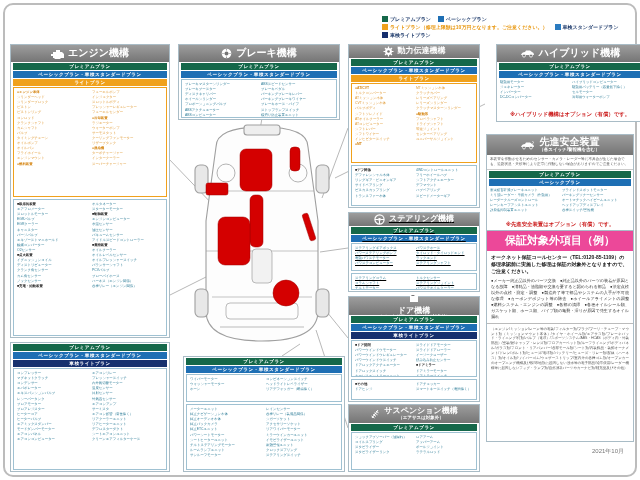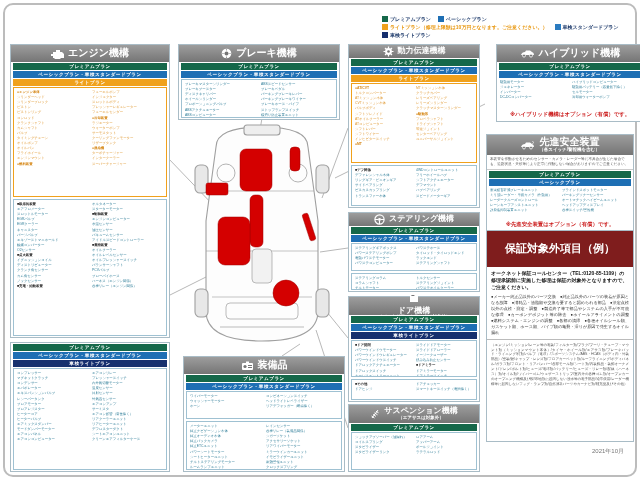--- a/index.html
+++ b/index.html
@@ -29,21 +29,21 @@
   .grow{flex:1;}
   .box-o{border:1px solid #f0a11c;margin:1px 2px;}
   .box-b{border:1px solid #9fc1d2;margin:1px 2px;}
   .li{break-inside:avoid;white-space:nowrap;overflow:hidden;}
   .hb{color:#222;font-weight:bold;}
   .ho{color:#d58512;font-weight:bold;}
   .olist{color:#e09a35;}
   .note{flex:none;color:#cc1f1f;font-weight:bold;font-size:5.4px;text-align:center;padding:2px 0 3px 0;}
   .pre{font-size:3.6px;color:#555;line-height:1.35;padding:2px 3px;border-bottom:1px solid #ccc;}
   
-  #exclusion .phead{background:#7f1d1d;height:36px;font-size:11px;}
+  #exclusion .phead{background:#ec4899;height:20px;font-size:11px;}
   #exclusion .intro{font-size:5px;font-weight:bold;color:#111;line-height:1.35;padding:3px 4px;}
   #exclusion .bullets{font-size:4.1px;color:#333;line-height:1.45;padding:1px 4px 3px 4px;text-align:justify;}
   #exclusion .detail{font-size:3.5px;color:#555;line-height:1.4;padding:3px 4px;border-top:1px solid #bbb;text-align:justify;}
   #date{position:absolute;right:16px;top:447px;font-size:6px;color:#777;}
   #leaders{position:absolute;left:0;top:0;z-index:1;}
   #car{position:absolute;left:186px;top:121px;z-index:1;}
   .icon{flex:none;display:block;}
 </style>
 </head>
 <body>
@@ -256,30 +256,20 @@
         <div class="li">ブレーキペダル</div>
         <div class="li">パーキングブレーキレバー</div>
         <div class="li">パーキングブレーキワイヤー</div>
         <div class="li">ブレーキホース・パイプ</div>
         <div class="li">ストップランプスイッチ</div>
         <div class="li">横滑り防止装置ユニット</div>
       </div>
 </div>
 
 <div class="panel" style="left:183px;top:356px;width:160px;height:114px;">
-  <div class="phead h16">
-    <svg class="icon" width="13" height="10" viewBox="0 0 13 10">
-          <rect x="1" y="2" width="11" height="7" rx="1" fill="#fff"></rect>
-          <circle cx="4" cy="5.5" r="1.6" fill="#757575"></circle>
-          <rect x="7" y="4" width="4" height="1" fill="#757575"></rect>
-          <rect x="7" y="6" width="4" height="1" fill="#757575"></rect>
-          <rect x="5" y="0.5" width="3" height="2" fill="#fff"></rect>
-        </svg>
-    <span>装備品</span>
-  </div>
   <div class="bar bar-g">プレミアムプラン</div>
   <div class="bar bar-b">ベーシックプラン・車検スタンダードプラン</div>
   <div class="list c2 box-b" style="height:22px;">
         <div class="li">ワイパーモーター</div>
         <div class="li">ウォッシャーモーター</div>
         <div class="li">ホーン</div>
         <div class="li">コンビネーションスイッチ</div>
         <div class="li">ヘッドライトレベライザー</div>
         <div class="li">リアデフォッガー（断線除く）</div>
       </div>
@@ -353,21 +343,21 @@
         <div class="li">トランスファー本体</div>
         <div class="li">4WDコントロールユニット</div>
         <div class="li">フリーホイールハブ</div>
         <div class="li">シフトアクチュエーター</div>
         <div class="li">デフマウント</div>
         <div class="li">ハブベアリング</div>
         <div class="li">スピードメーターギア</div>
       </div>
 </div>
 
-<div class="panel" style="left:348px;top:212px;width:130px;height:78px;">
+<div class="panel" style="left:348px;top:212px;width:130px;height:78px;text-decoration:underline;">
   <div class="phead h13">
     <svg class="icon" width="11" height="11" viewBox="0 0 11 11">
           <circle cx="5.5" cy="5.5" r="4.6" fill="none" stroke="#fff" stroke-width="1.2"></circle>
           <circle cx="5.5" cy="5.5" r="1.4" fill="#fff"></circle>
           <path d="M1,5.5 h3 M7,5.5 h3 M5.5,7 v3" stroke="#fff" stroke-width="1.1"></path>
         </svg>
     <span>ステアリング機構</span>
   </div>
   <div class="bar bar-g">プレミアムプラン</div>
   <div class="bar bar-b">ベーシックプラン・車検スタンダードプラン</div>

